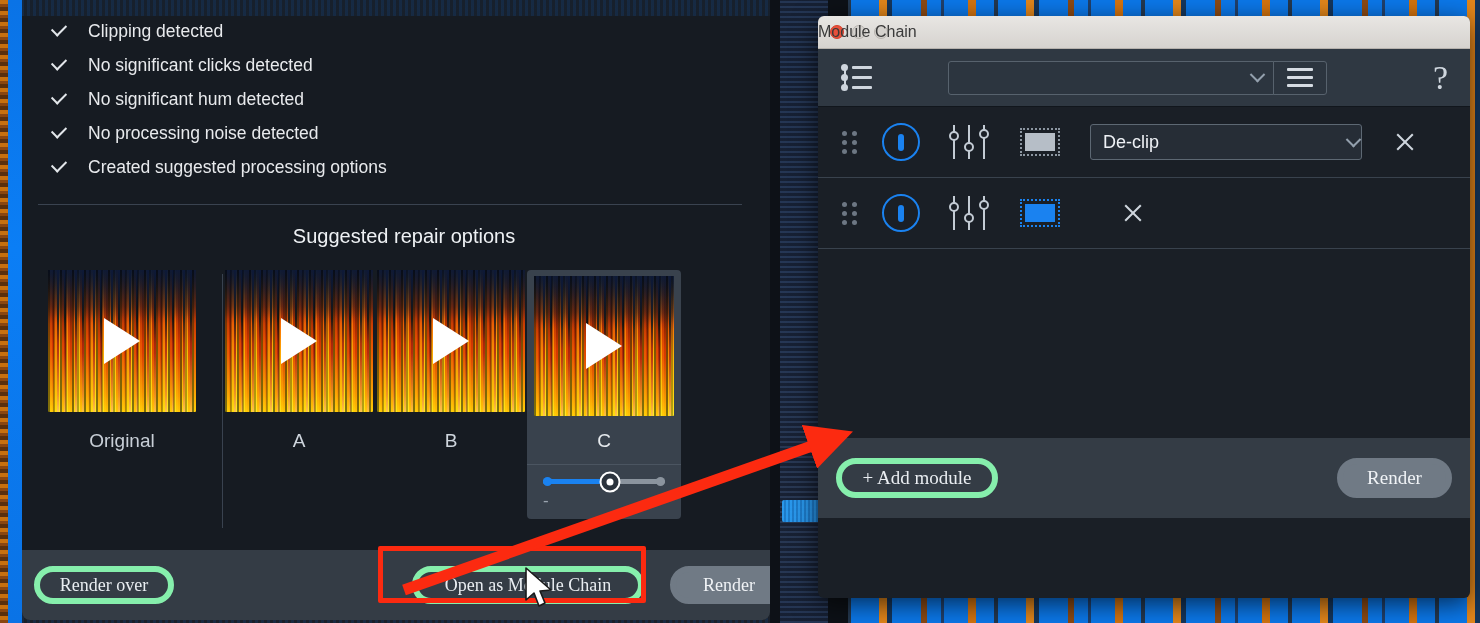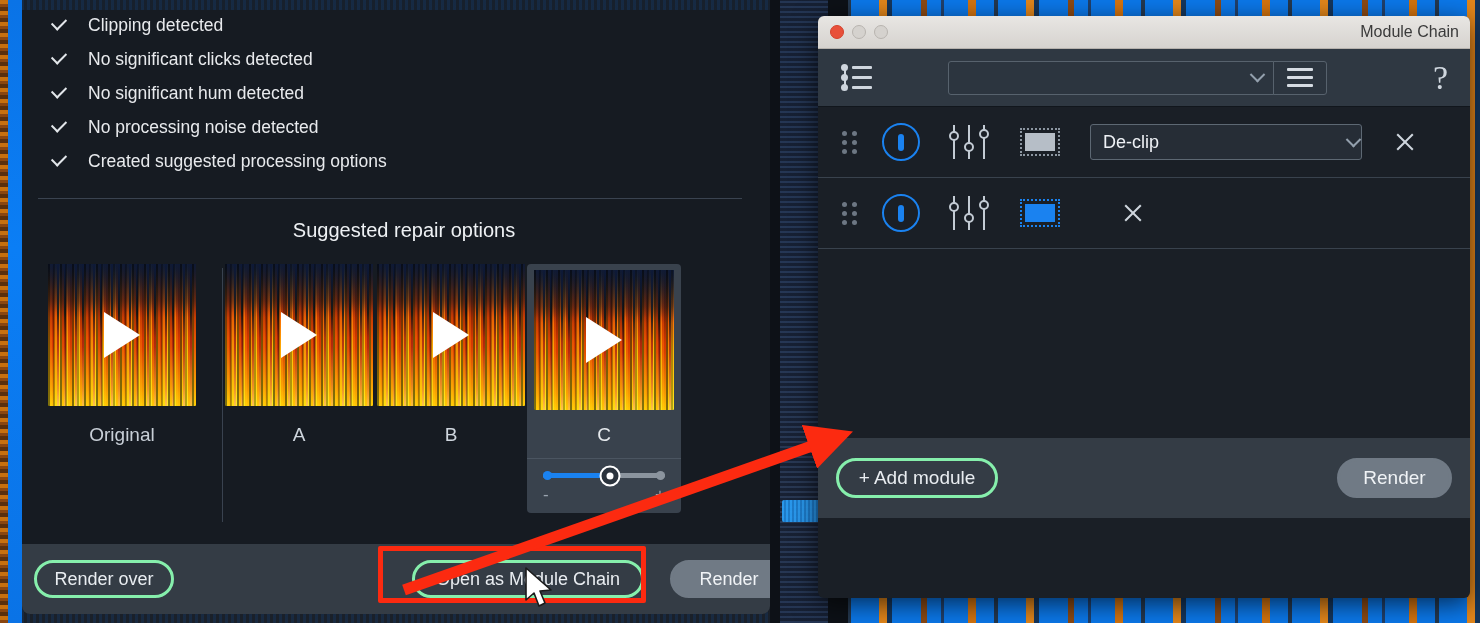--- a/index.html
+++ b/index.html
@@ -59,21 +59,21 @@
     position: absolute; left: 8px; top: 0; width: 14px; height: 623px;
     background: linear-gradient(180deg,#0a73e6,#0b7ef5 40%,#0a73e6);
   }
   .edge-orange {
     position: absolute; left: 0; top: 0; width: 9px; height: 623px;
     background: repeating-linear-gradient(0deg, #8a4610 0 3px, #c7700f 3px 7px, #5a2f0c 7px 11px);
   }
 
   
   .assistant {
-    position: absolute; left: 22px; top: 10px; width: 748px; height: 604px;
+    position: absolute; left: 22px; top: 16px; width: 748px; height: 604px;
     background: #161b22;
     border-radius: 0 0 8px 8px;
     overflow: hidden;
   }
   .check-list { padding: 0 0 0 28px; margin-top: -2px; }
   .check-row {
     display: flex; align-items: center; gap: 20px;
     height: 34px;
     color: #e8eaed; font-size: 17.5px;
   }
@@ -184,27 +184,27 @@
     display:flex; justify-content: space-between;
     margin-top: 8px; color:#9aa4af; font-size: 17px; line-height: 1;
   }
 
   .assistant-footer {
     position: absolute; left: 0; bottom: 0; width: 748px; height: 70px;
     background: #343c45;
     display: flex; align-items: center;
   }
   .btn {
-    border: 3px solid #86efac;
+    border: 6px solid #86efac;
     background: transparent;
     color: #e9edf1;
     border-radius: 20px;
     height: 38px;
     font-size: 18px;
-    font-family: Liberation Sans, sans-serif;
+    font-family: Liberation Serif, serif;
     cursor: pointer;
     display: inline-flex; align-items: center; justify-content: center;
   }
   .btn-startover { margin-left: 12px; width: 140px; }
   .btn-openchain { position: absolute; left: 390px; width: 232px; }
   .btn-render {
     position: absolute; left: 648px; width: 118px;
     background: #707a85; border-color: #707a85; color: #f0f3f6;
   }
 
@@ -220,21 +220,21 @@
     height: 33px; position: relative;
     background: linear-gradient(180deg,#e8e6e3,#d6d3cf);
     border-bottom: 1px solid #b6b2ad;
     display: flex; align-items: center;
   }
   .traffic { display: flex; gap: 8px; margin-left: 12px; }
   .tl { width: 14px; height: 14px; border-radius: 50%; }
   .tl.red { background: #e8503a; border: 1px solid #d4412c; }
   .tl.gray { background: #d5d2ce; border: 1px solid #b8b4af; }
   .title-text {
-    position: absolute; left: 0; right: 11px; text-align: right;
+    position: absolute; left: 0; right: 11px; text-align: left;
     color: #3a3a3a; font-size: 16px;
   }
   .mc-toolbar {
     height: 58px; background: #2f3842;
     display: flex; align-items: center; padding: 0 16px;
     border-bottom: 1px solid #11161c;
   }
   .icon-chainlist {
     width: 34px; height: 28px; position: relative; flex: none; margin-left: 6px;
   }

